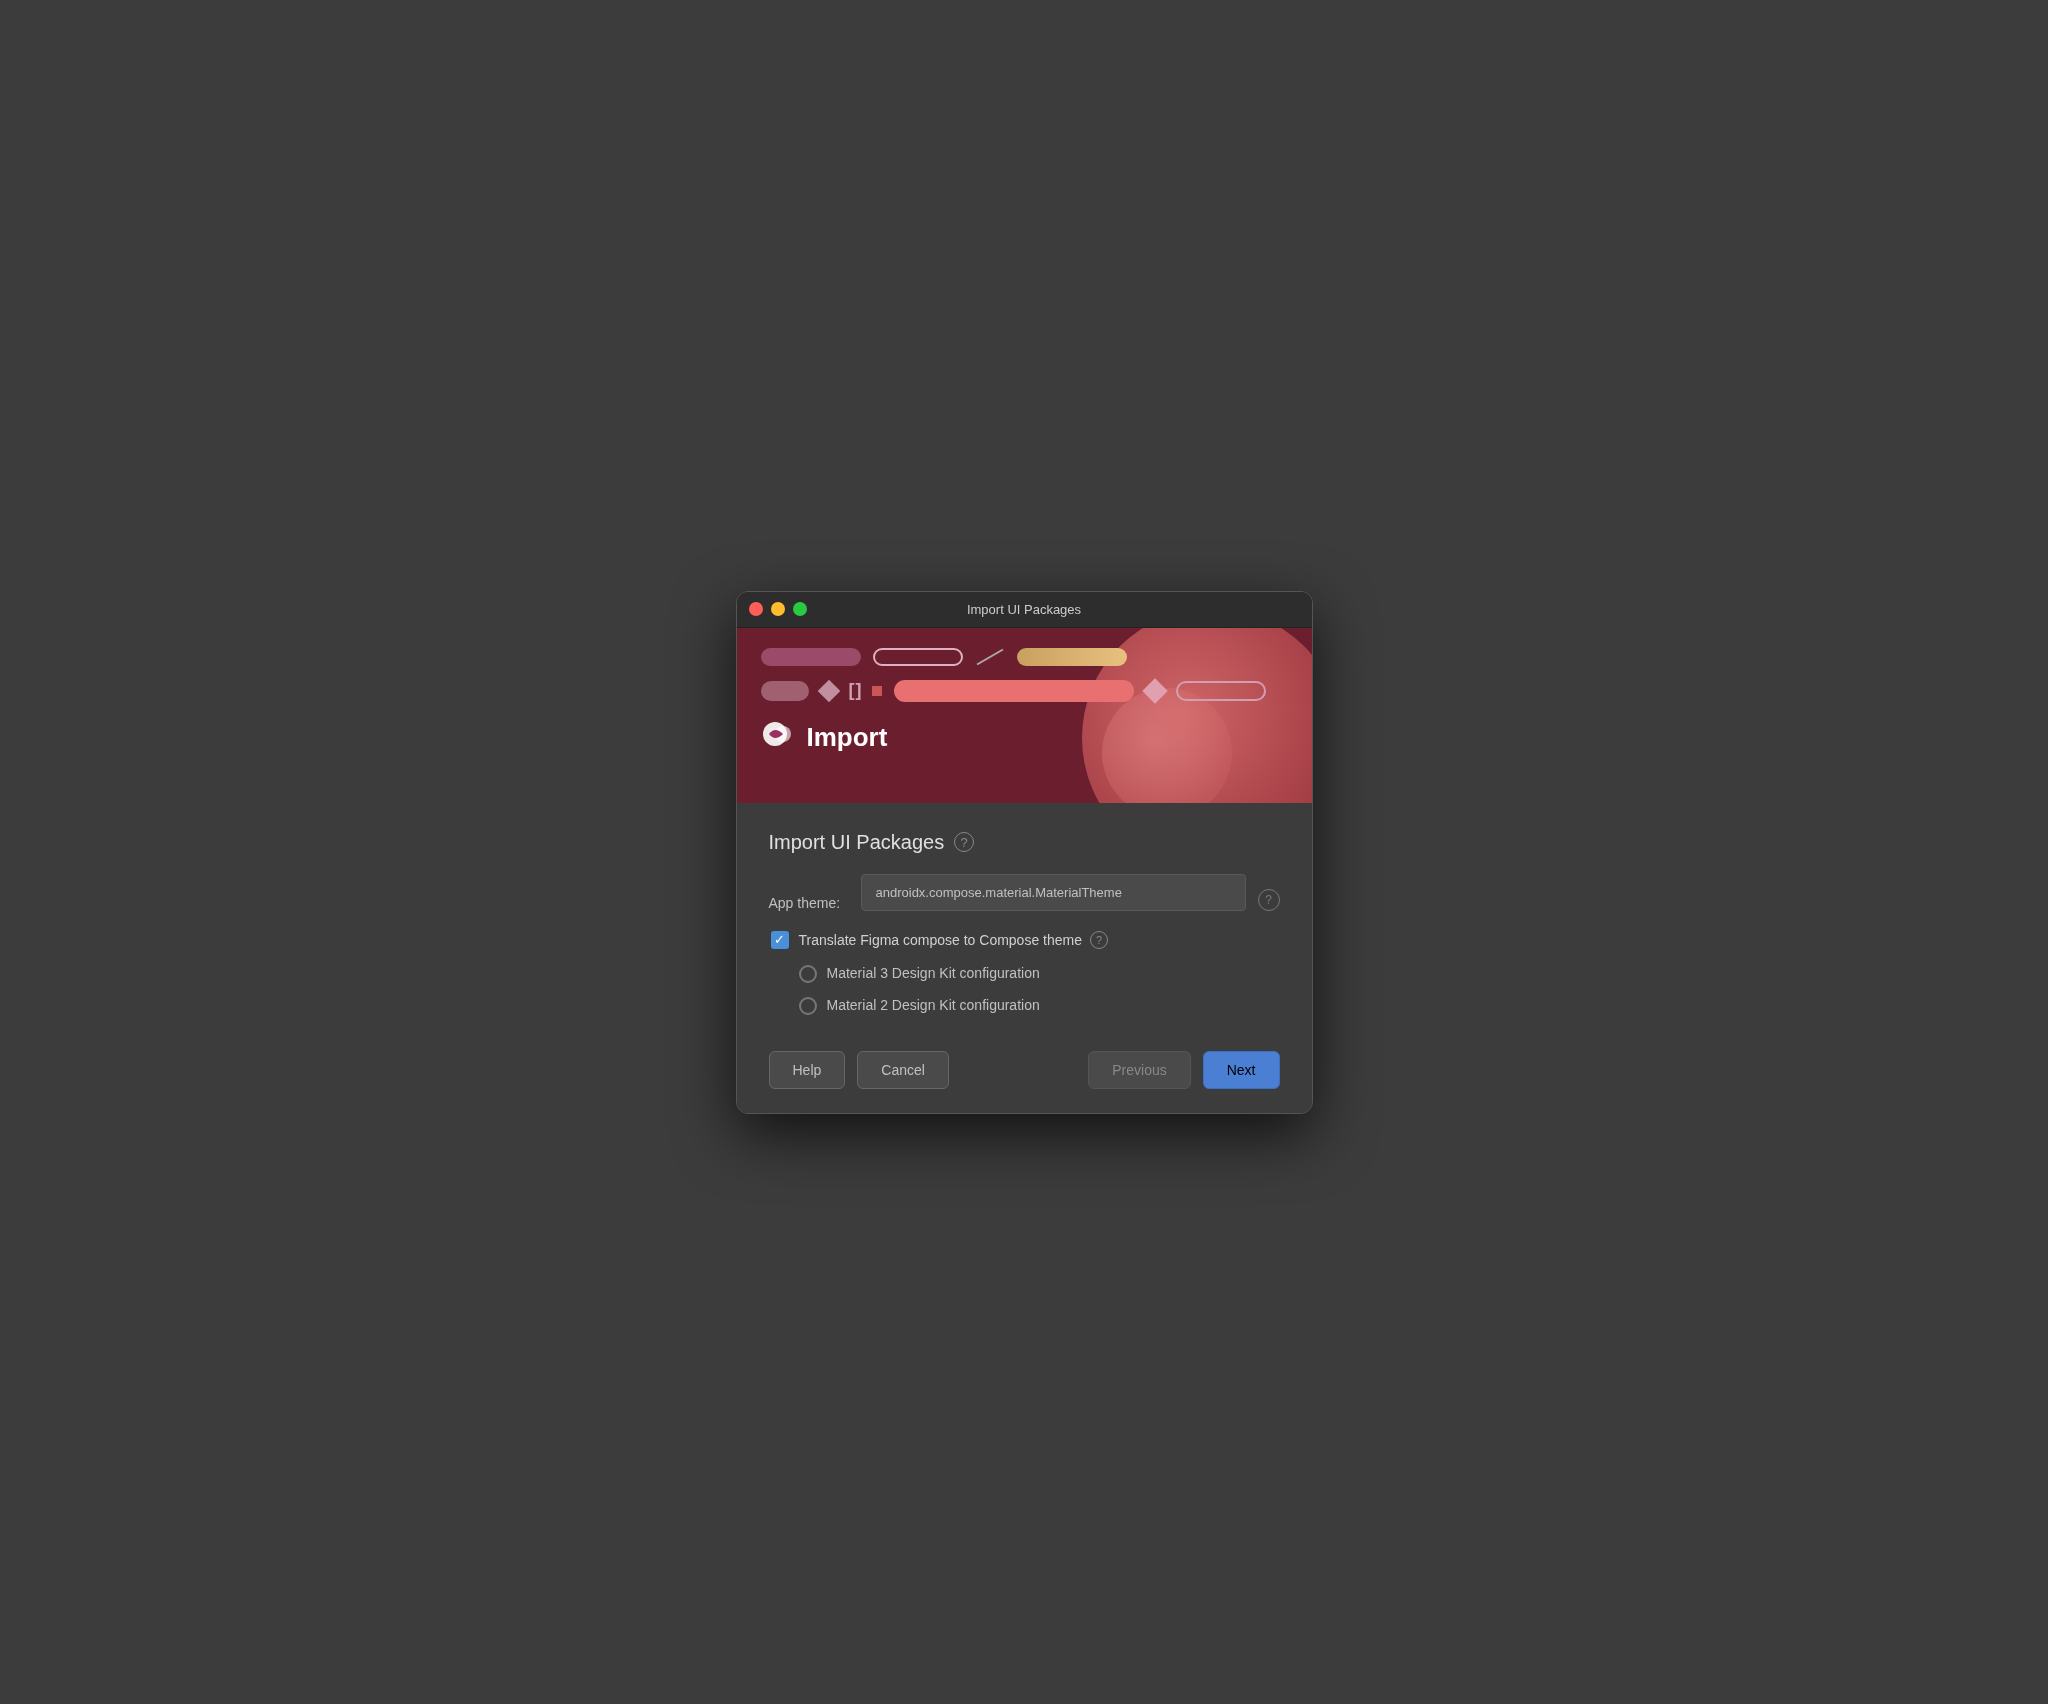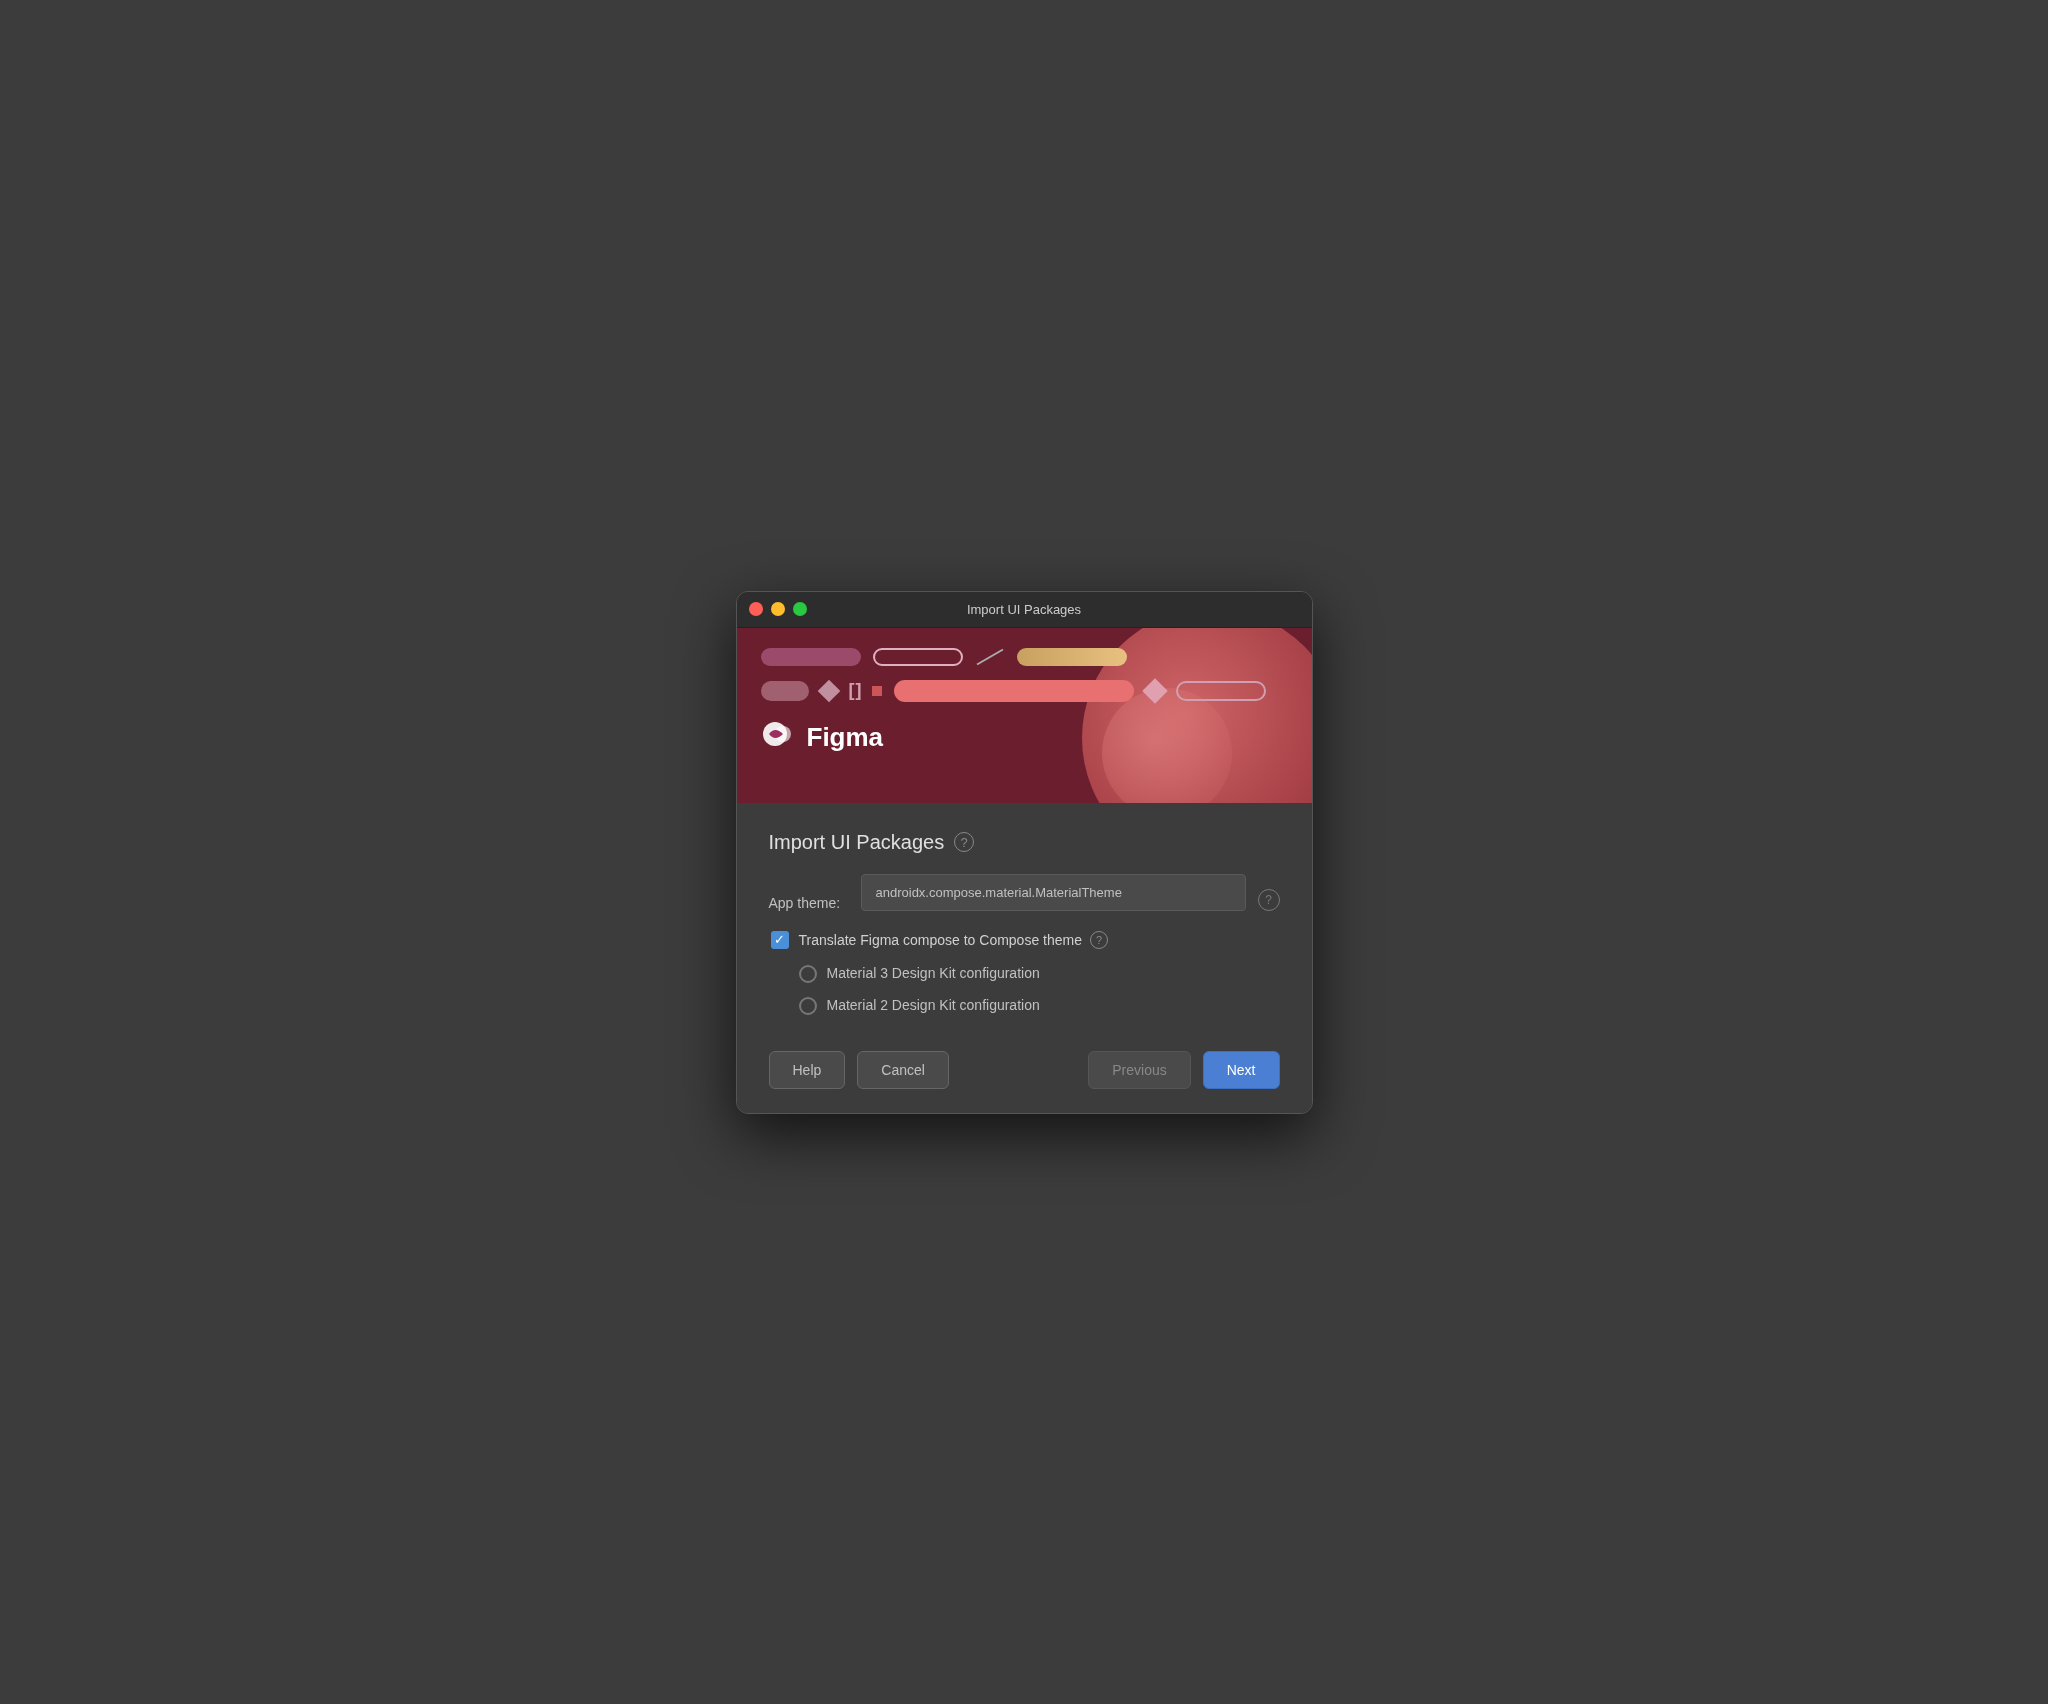--- a/index.html
+++ b/index.html
@@ -390,21 +390,21 @@
       font-size: 14px;
       cursor: pointer;
       border: 1px solid #666;
       background: #4a4a4a;
       color: #c0c0c0;
       font-weight: 500;
     }
     .btn-primary {
       background: #4a7fd4;
       border-color: #3a6fc4;
-      color: #ffffff;
+      color: #000000;
     }
     .btn-disabled {
       color: #888;
       border-color: #555;
       margin-left: 31px;
     }
   </style>
 </head>
 <body>
 
@@ -439,21 +439,21 @@
       <div class="shape-diamond2"></div>
       <div class="shape-pill-outline2"></div>
     </div>
 
     <div class="hero-logo">
       <svg class="relay-icon" viewBox="0 0 36 36" fill="none" xmlns="http://www.w3.org/2000/svg">
         <circle cx="14" cy="14" r="12" fill="white" opacity="0.9"></circle>
         <circle cx="22" cy="14" r="8" fill="white" opacity="0.6"></circle>
         <path d="M8 14 Q14 6 22 14 Q14 22 8 14Z" fill="#9b3060"></path>
       </svg>
-      <span class="relay-text">Figma</span>
+      <span class="relay-text">Import</span>
     </div>
   </div>
 
   <div class="content">
 
     <div class="section-title">
       <span class="section-title-text">Import UI Packages</span>
       <div class="help-icon">?</div>
     </div>
 

